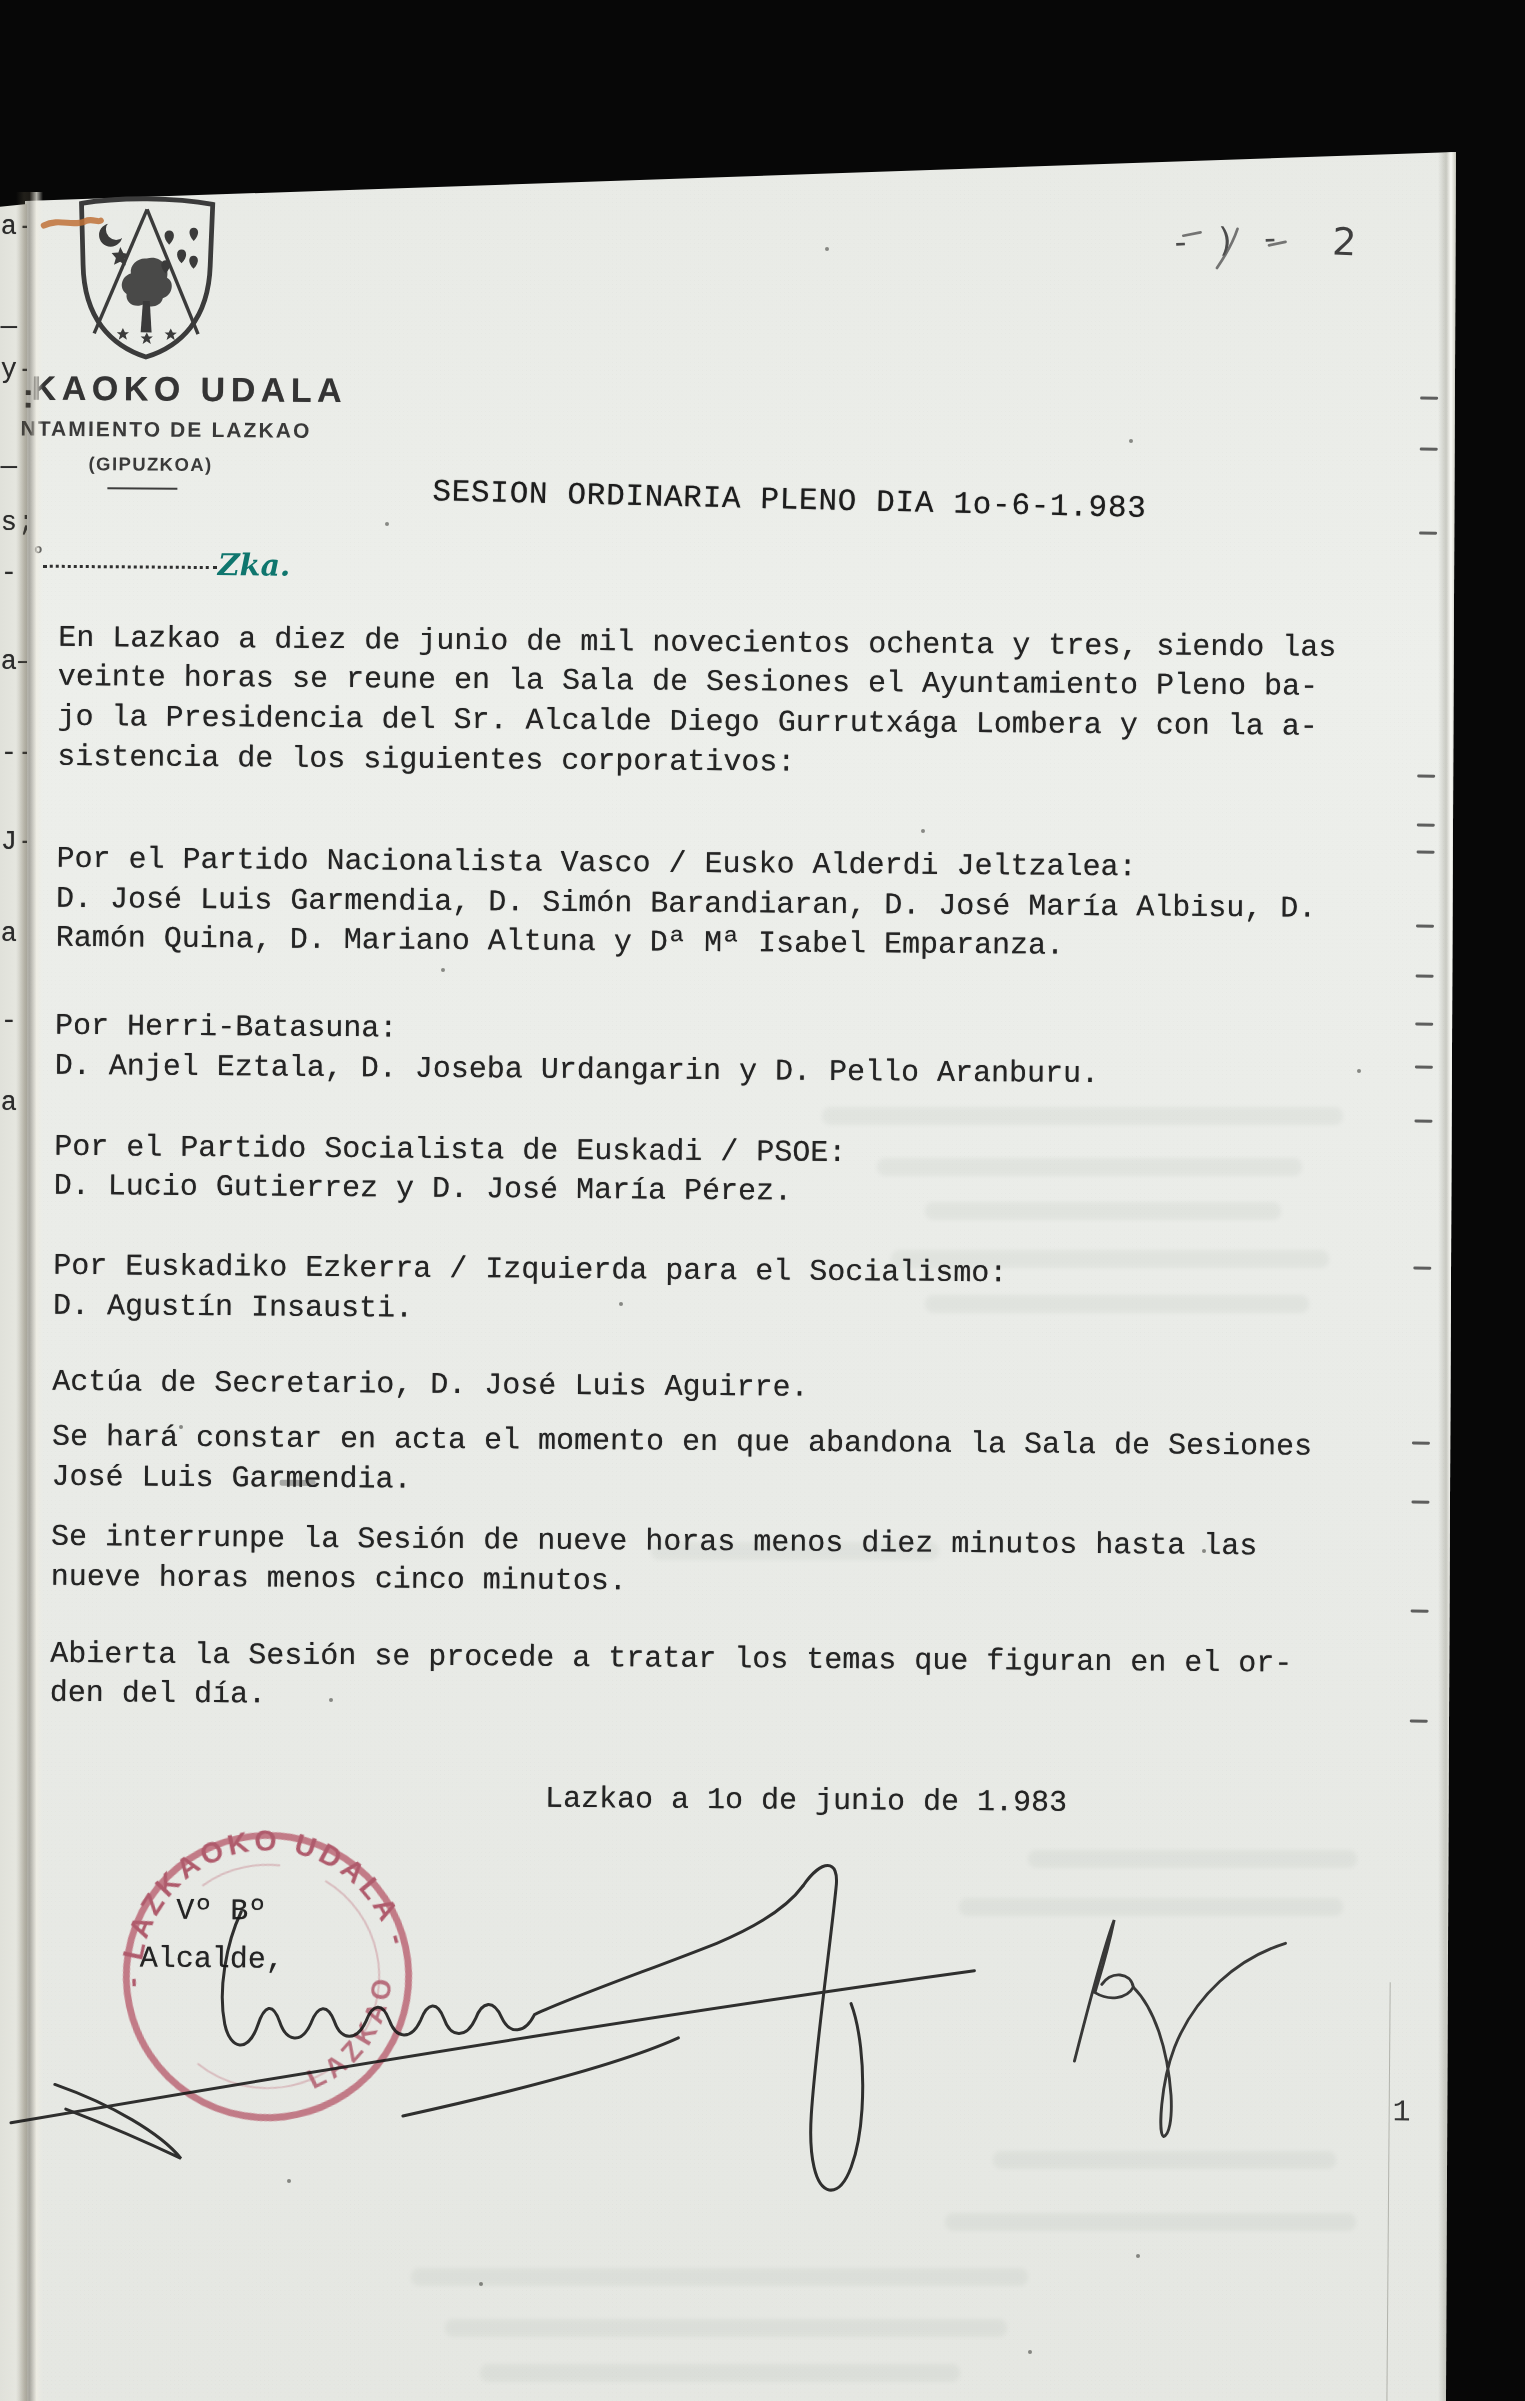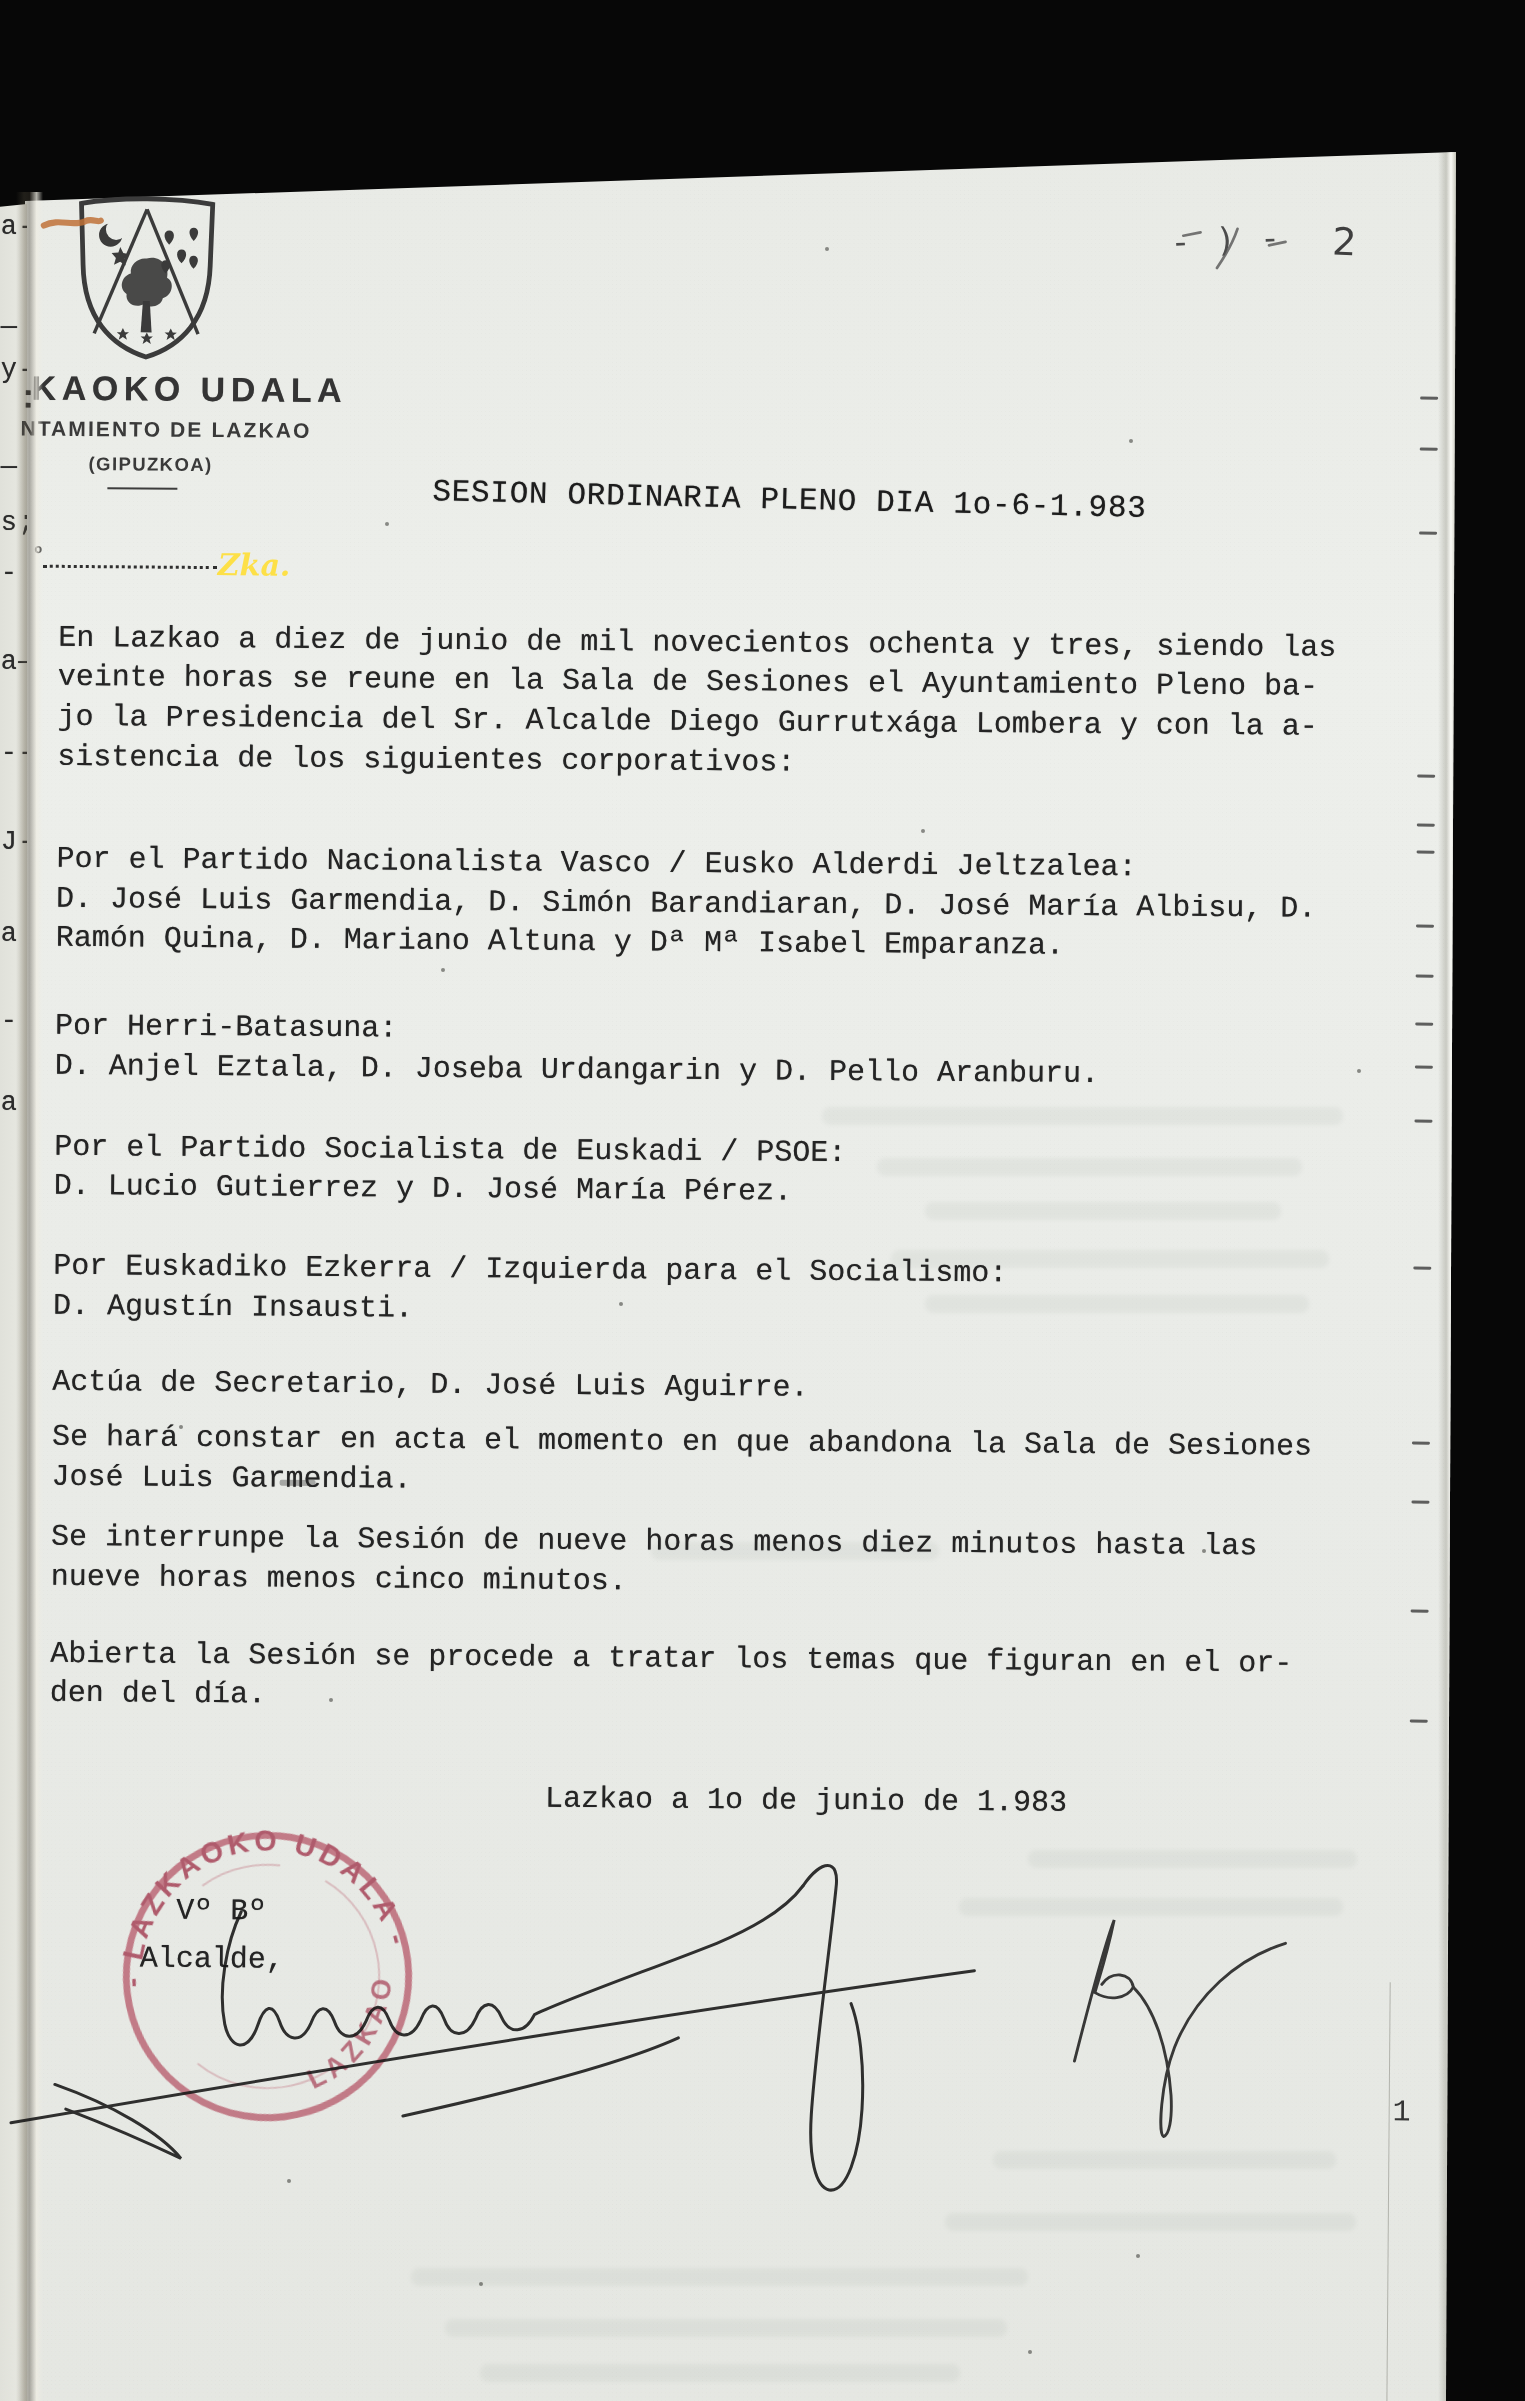--- a/index.html
+++ b/index.html
@@ -48,21 +48,21 @@
   .lh1{font:bold 34px "Liberation Sans",sans-serif;letter-spacing:5.5px;color:#343434;text-shadow:0 0 0.7px rgba(0,0,0,.35);}
   .lh2{font:bold 21px "Liberation Sans",sans-serif;letter-spacing:2.1px;color:#3a3a3a;}
   .lh3{font:bold 18.5px "Liberation Sans",sans-serif;letter-spacing:1.4px;color:#3a3a3a;}
   .rule{background:#3d3d3d;height:2.1px;}
   .type{font:30px/40px "Liberation Mono",monospace;color:#242424;white-space:pre;
         text-shadow:0 0 0.8px rgba(15,15,15,.55);}
   #doc-title{font:31px "Liberation Mono",monospace;color:#1d1d1d;letter-spacing:0.7px;
         transform:rotate(.9deg);text-shadow:0 0 1px rgba(0,0,0,.6);white-space:pre;}
   #ref-sup{font:bold 18px "Liberation Mono",monospace;color:#2e2e2e;}
   #ref-dots{border-bottom:3.4px dotted #2f2f2f;width:174px;height:18px;}
-  #ref-label{font:italic 600 30px "DejaVu Serif",serif;color:#fde047;text-align:center;}
+  #ref-label{font:italic 600 30px "DejaVu Serif",serif;color:#0f766e;text-align:center;}
   .tline{position:absolute;}
   .hand{font-family:"DejaVu Sans",sans-serif;color:#4c4c4c;}
   .edge-dash{position:absolute;left:1420px;width:18px;height:3.4px;background:#3b3b3b;opacity:.8;border-radius:1.4px;}
   #edge-digit{font:30px "Liberation Mono",monospace;color:#343434;}
   
   #stamp{position:absolute;left:103px;top:1812px;width:329px;height:329px;z-index:20;
          transform:rotate(-12deg);opacity:.88;filter:blur(0.3px);}
   
   #sig-svg{position:absolute;inset:0;z-index:60;pointer-events:none;}
   .bleed{position:absolute;height:18px;background:#6a7a6e;opacity:.07;filter:blur(2.1px);border-radius:8.2px;z-index:3;}

